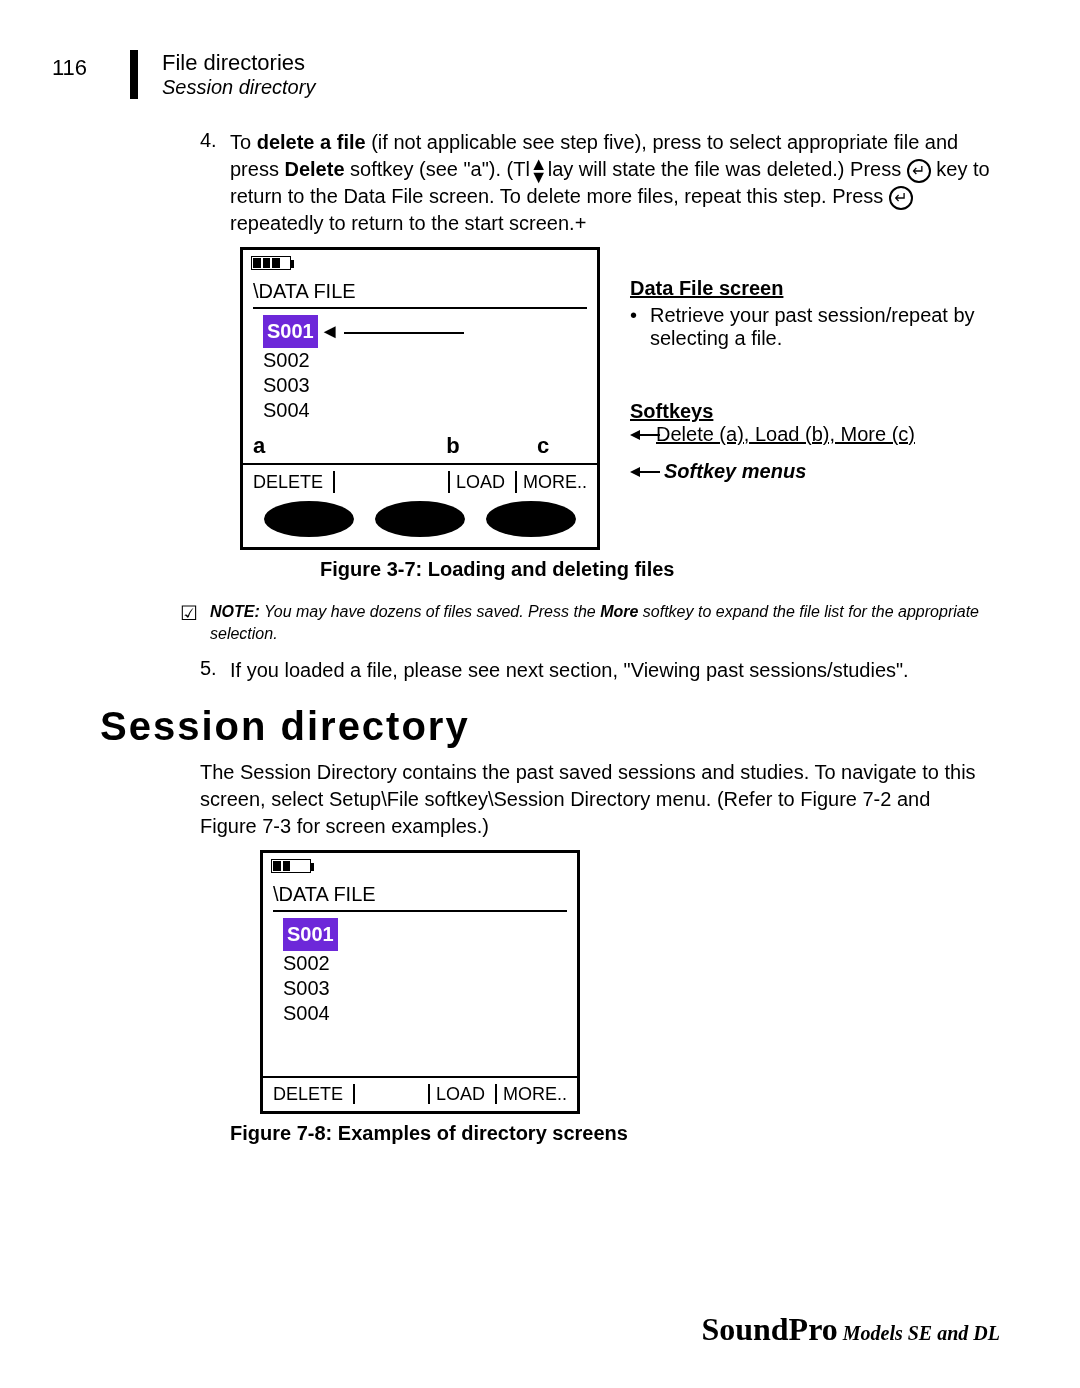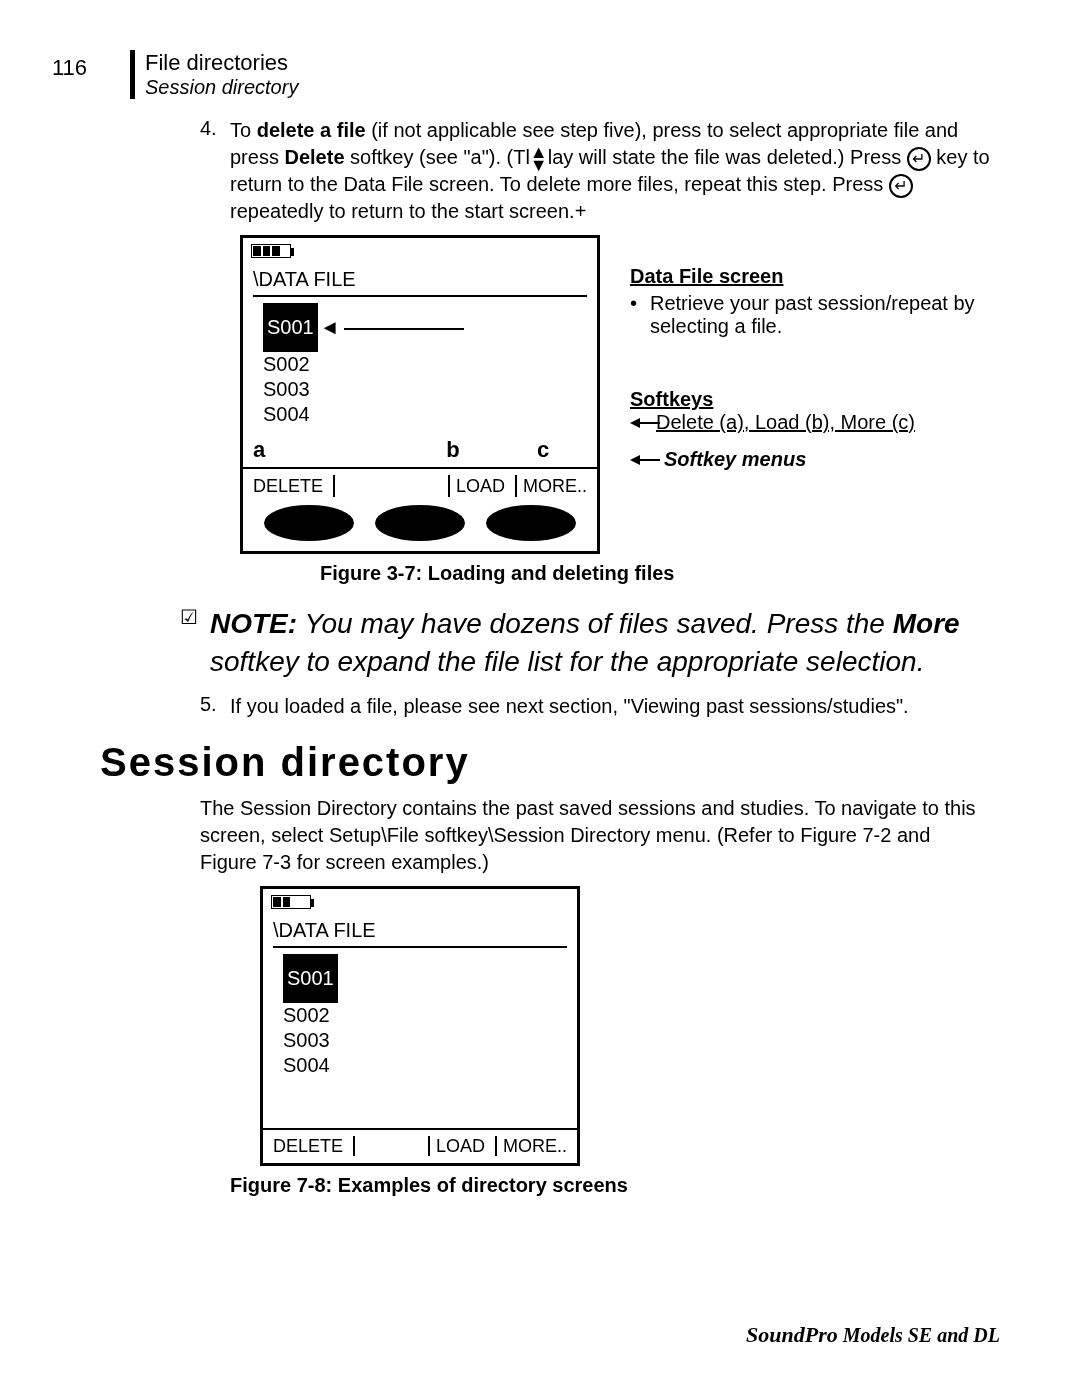--- a/index.html
+++ b/index.html
@@ -13,23 +13,23 @@
     position: relative;
   }
   .page-num {
     position: absolute;
     top: 55px;
     left: 52px;
     font-size: 22px;
   }
   .header-block {
     margin-left: 70px;
-    margin-bottom: 18px;
-    border-left: 5px solid #000000;
-    padding-left: 10px;
+    margin-bottom: 30px;
+    border-left: 8px solid #000000;
+    padding-left: 24px;
   }
   .header-title { font-size: 22px; }
   .header-sub { font-style: italic; font-size: 20px; }
   .content { margin-left: 140px; margin-right: 10px; }
   .step-row { display: flex; margin-bottom: 10px; }
   .step-num { width: 30px; flex-shrink: 0; font-size: 20px; }
   .step-text { font-size: 20px; line-height: 1.35; }
   .bold { font-weight: bold; }
   .enter-icon {
     display: inline-flex;
@@ -67,52 +67,53 @@
     position: absolute;
     right: -4px; top: 3px;
     width: 3px; height: 8px;
     background: #000;
   }
   .battery .seg { flex: 1; background: #000; margin: 1px; }
   .battery .seg.empty { background: none; }
   .screen-title { font-size: 20px; margin: 10px 0 4px 10px; }
   .file-list { margin-left: 20px; font-size: 20px; line-height: 1.25; }
   .sel-file {
-    background: #000000; color: #fff; padding: 12px 4px;
+    background: #6d28d9; color: #fff; padding: 4px 4px;
     display: inline-block;
+    font-weight: bold;
   }
   .pointer-arrow { font-weight: bold; margin-left: 2px; }
   .abc-row { display: flex; margin-top: 10px; padding: 0 10px; font-weight: bold; font-size: 22px; }
   .abc-row .a-col { width: 150px; }
   .abc-row .b-col { width: 100px; text-align: center; }
   .abc-row .c-col { width: 80px; text-align: center; }
   .softkey-row { display: flex; border-top: 2px solid #000; margin-top: 4px; padding: 6px 10px 8px 10px; font-size: 18px; }
   .softkey-row .sk { display: flex; align-items: center; }
   .sk-sep { border-left: 2px solid #000; height: 22px; margin: 0 6px 0 10px; }
   .oval-row { display: flex; justify-content: space-around; padding: 0 10px 10px 10px; }
   .oval { width: 90px; height: 36px; background: #000; border-radius: 50%; }
   .side-notes { margin-left: 30px; flex: 1; font-size: 20px; }
   .note-heading { font-weight: bold; text-decoration: underline; margin-top: 30px; }
   .note-bullet { display: flex; margin-top: 4px; }
   .note-bullet .dot { width: 20px; flex-shrink: 0; }
   .fig-caption { font-weight: bold; text-align: left; margin-left: 120px; font-size: 20px; margin-bottom: 20px; }
   .note-row { display: flex; margin-left: -20px; margin-bottom: 12px; }
   .checkbox-icon { width: 30px; font-size: 20px; flex-shrink: 0; }
-  .note-body { font-style: italic; font-size: 28px; line-height: 1.35; }
+  .note-body { font-style: italic; font-size: 16px; line-height: 1.35; }
   .section-title { font-size: 40px; margin-left: -100px; margin-top: 20px; margin-bottom: 10px; letter-spacing: 2px; font-family: Arial, sans-serif; }
   .para { font-size: 20px; line-height: 1.35; margin-bottom: 10px; }
   .small-screen-box {
     border: 3px solid #000;
     width: 320px;
     margin-left: 60px;
     margin-top: 10px;
     padding: 6px 0 0 0;
   }
   .footer { position: absolute; bottom: 40px; right: 80px; font-size: 20px; }
-  .footer-brand { font-style: italic; font-family: "Times New Roman", serif; font-weight: bold; font-size: 22px;}
+  .footer-brand { font-family: "Times New Roman", serif; font-weight: bold; font-size: 32px;}
   .footer-models { font-style: italic; font-weight: bold; font-family: "Times New Roman", serif; }
   .softkey-row2 { border-top: 2px solid #000; margin-top: 50px; padding: 6px 10px; font-size: 18px; display: flex; }
 </style>
 </head>
 <body>
 
 <div class="page-num">116</div>
 
 <div class="header-block">
   <div class="header-title">File directories</div>

